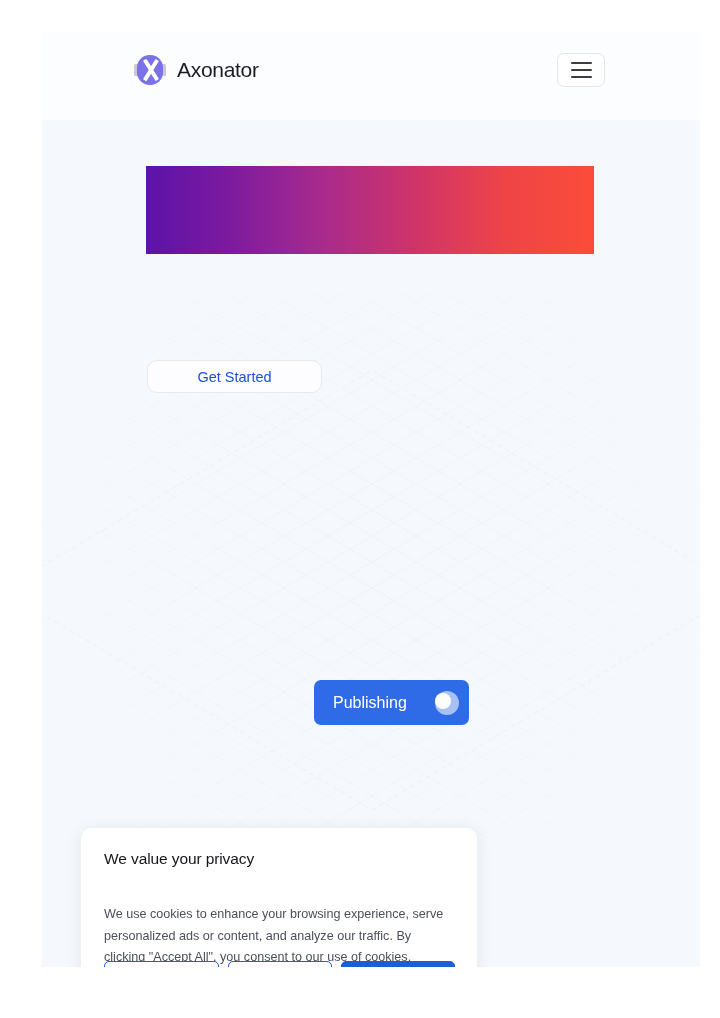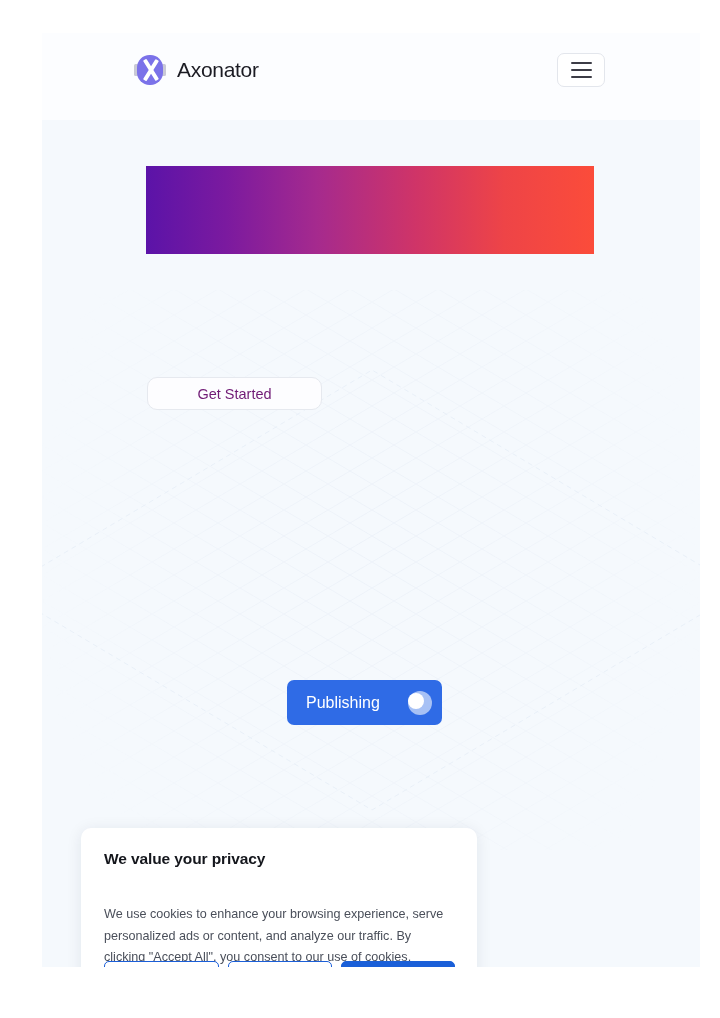--- a/index.html
+++ b/index.html
@@ -146,39 +146,39 @@
     left: 104px;
     top: 148px;
     width: 452px;
     font-size: 15.3px;
     line-height: 25px;
     color: #3b4250;
   }
   #get-started-button {
     position: absolute;
     left: 105px;
-    top: 257px;
+    top: 240px;
     width: 175px;
     height: 33px;
     background: #fdfdff;
     border: 1px solid #e6e9ef;
     border-radius: 10px;
     box-sizing: border-box;
     display: flex;
     align-items: center;
     justify-content: center;
     font-size: 14.5px;
-    color: #701a75;
+    color: #1d4ed8;
     cursor: pointer;
   }
 
   
   #publishing-pill {
     position: absolute;
-    left: 245px;
+    left: 272px;
     top: 560px;
     width: 155px;
     height: 45px;
     background: #2f6be6;
     border-radius: 7px;
     display: flex;
     align-items: center;
     gap: 28px;
     padding: 0 19px;
     box-sizing: border-box;
@@ -217,21 +217,21 @@
     height: 191px;
     background: #ffffff;
     border-radius: 10px;
     box-shadow: 0 2px 16px rgba(25,35,60,0.09);
     box-sizing: border-box;
     padding: 22px 23px 0 23px;
     overflow: hidden;
   }
   #cookie-title {
     font-size: 15.5px;
-    font-weight: bold;
+    font-weight: normal;
     color: #14161c;
     letter-spacing: -0.1px;
     margin-bottom: 12px;
   }
   #cookie-body {
     font-size: 12.6px;
     line-height: 21.5px;
     color: #4a4f5a;
     margin-top: 36px;
   }

